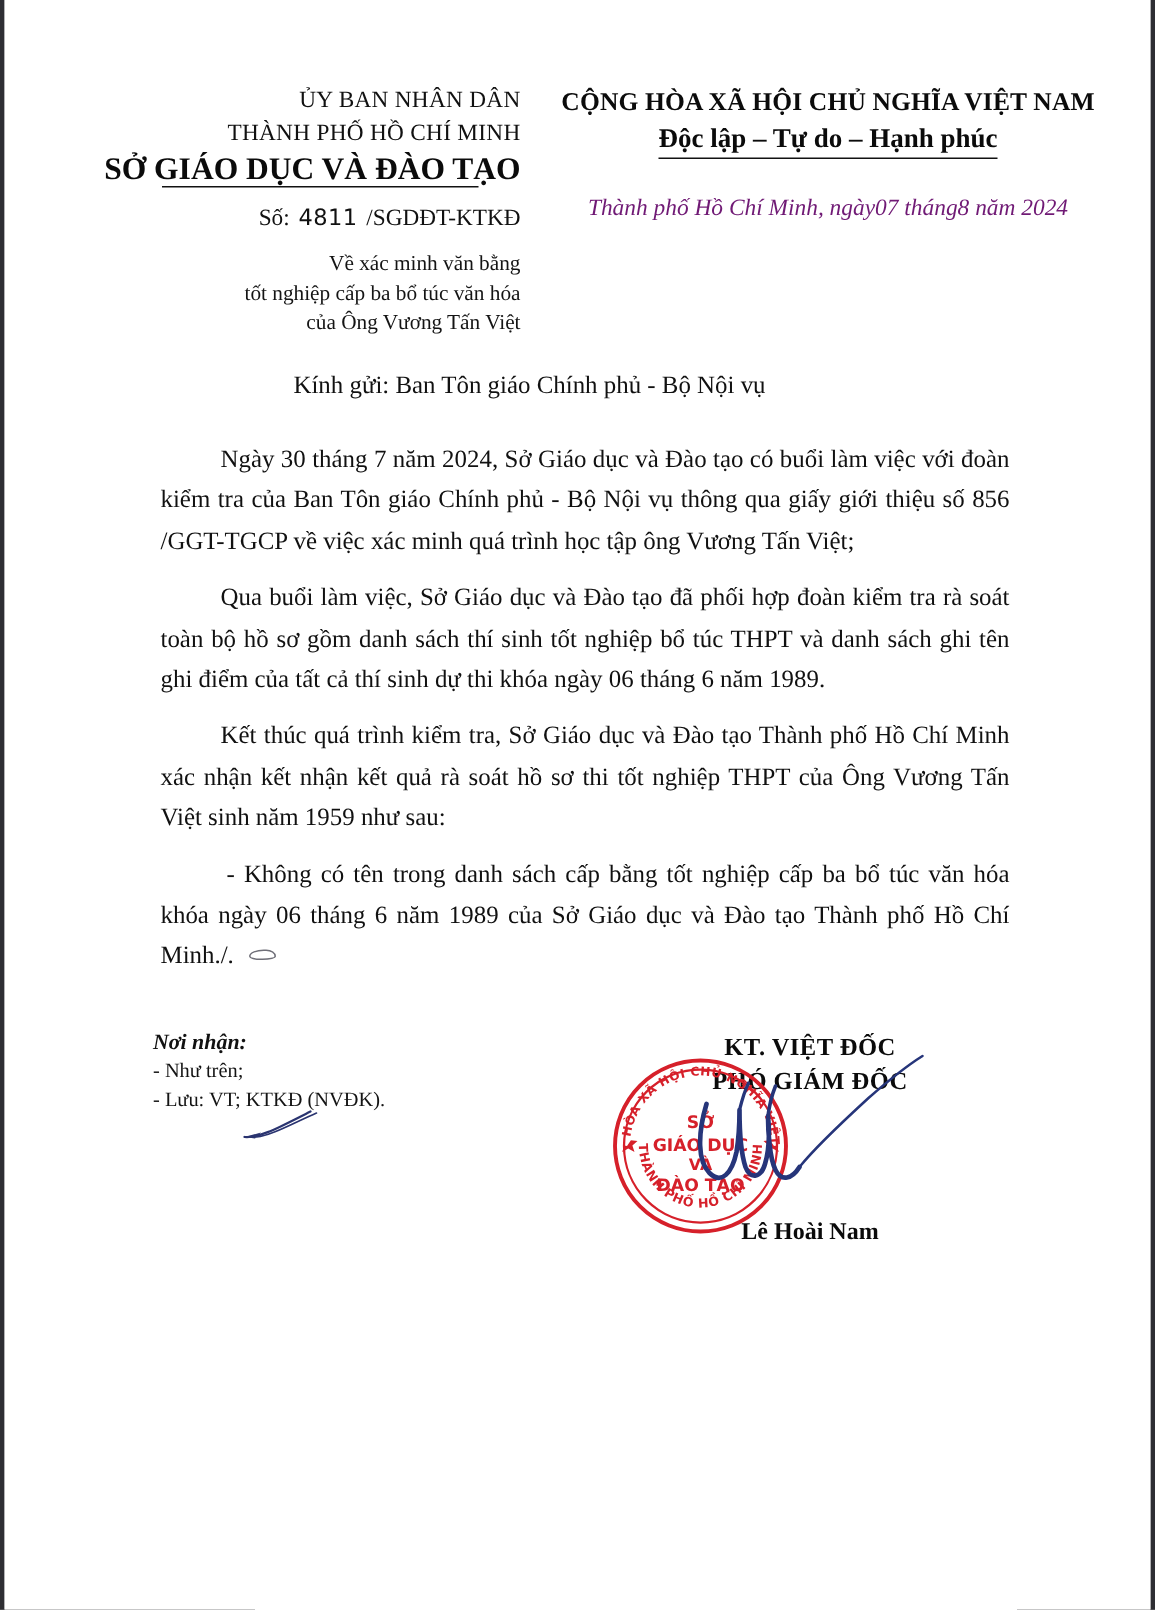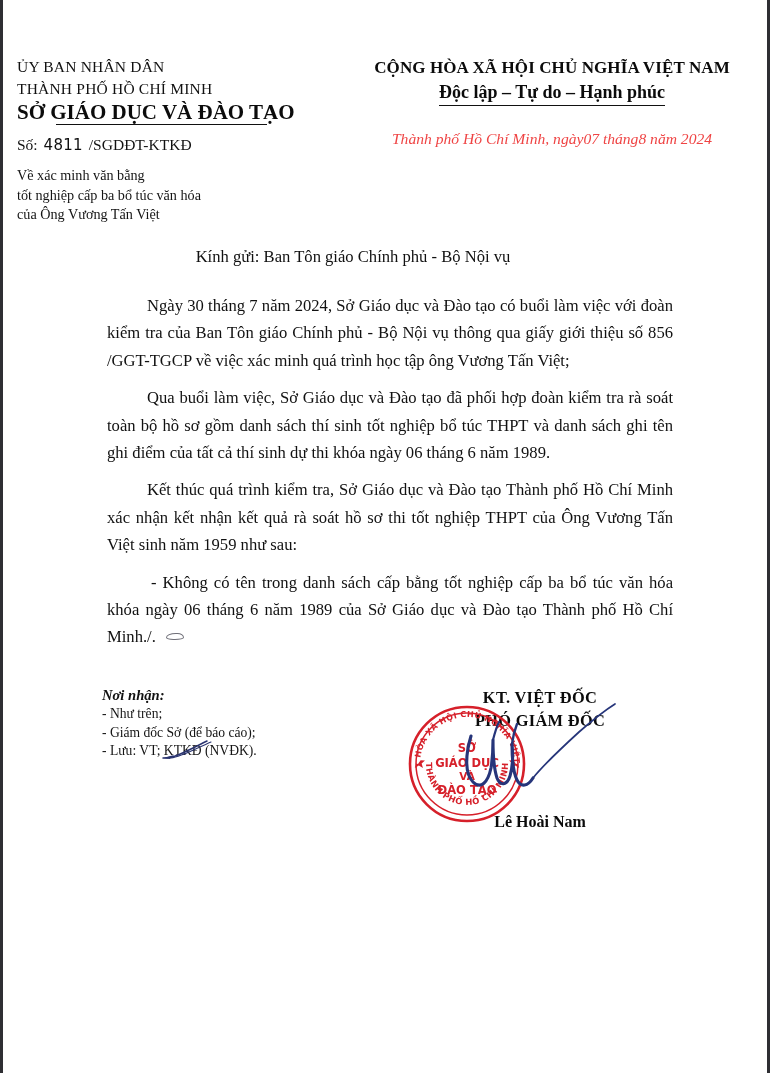--- a/index.html
+++ b/index.html
@@ -37,21 +37,21 @@
   .header {
     position: absolute;
     left: 0;
     top: 56px;
     width: 764px;
     display: flex;
     flex-direction: row;
   }
   .hdr-left {
     width: 330px;
-    text-align: left;
+    text-align: right;
     padding-left: 14px;
   }
   .hdr-right {
     width: 410px;
     text-align: center;
   }
 
   .org-line1, .org-line2 {
     font-size: 15.5px;
     letter-spacing: 0.2px;
@@ -110,21 +110,21 @@
     color: #0b0b0b;
     display: inline-block;
     border-bottom: 1.4px solid #111;
     padding-bottom: 1px;
   }
   .datecity {
     margin-top: 22px;
     font-size: 15.6px;
     font-style: italic;
     line-height: 22px;
-    color: #ef4444;
+    color: #701a75;
     white-space: nowrap;
   }
 
   
   .kinhgui {
     position: absolute;
     top: 245px;
     left: 0;
     width: 700px;
     text-align: center;
@@ -323,21 +323,20 @@
       <p class="para p-dash">
         <span>- Không có tên trong danh sách cấp bằng tốt nghiệp cấp ba bổ túc văn hóa khóa ngày 06 tháng 6 năm 1989 của Sở Giáo dục và Đào tạo Thành phố Hồ Chí Minh./.</span><span class="endmark"></span>
       </p>
     </div>
 
     <div class="footer">
 
       <div class="recipients">
         <div class="recipients-title">Nơi nhận:</div>
         <div class="recipients-item">- Như trên;</div>
-        <div class="recipients-item">- Giám đốc Sở (để báo cáo);</div>
         <div class="recipients-item">- Lưu: VT; KTKĐ (NVĐK).</div>
       </div>
 
       <svg class="recip-flourish" viewBox="0 0 60 26">
         <path d="M2 20 C12 21, 26 13, 46 3" stroke="#2a3470" stroke-width="1.5" fill="none" stroke-linecap="round"></path>
         <path d="M10 20 C20 19, 34 11, 50 4" stroke="#2a3470" stroke-width="1.1" fill="none" stroke-linecap="round"></path>
         <path d="M2 20 L13 17 L9 21 Z" fill="#2a3470"></path>
       </svg>
 
       <div class="signblock">

